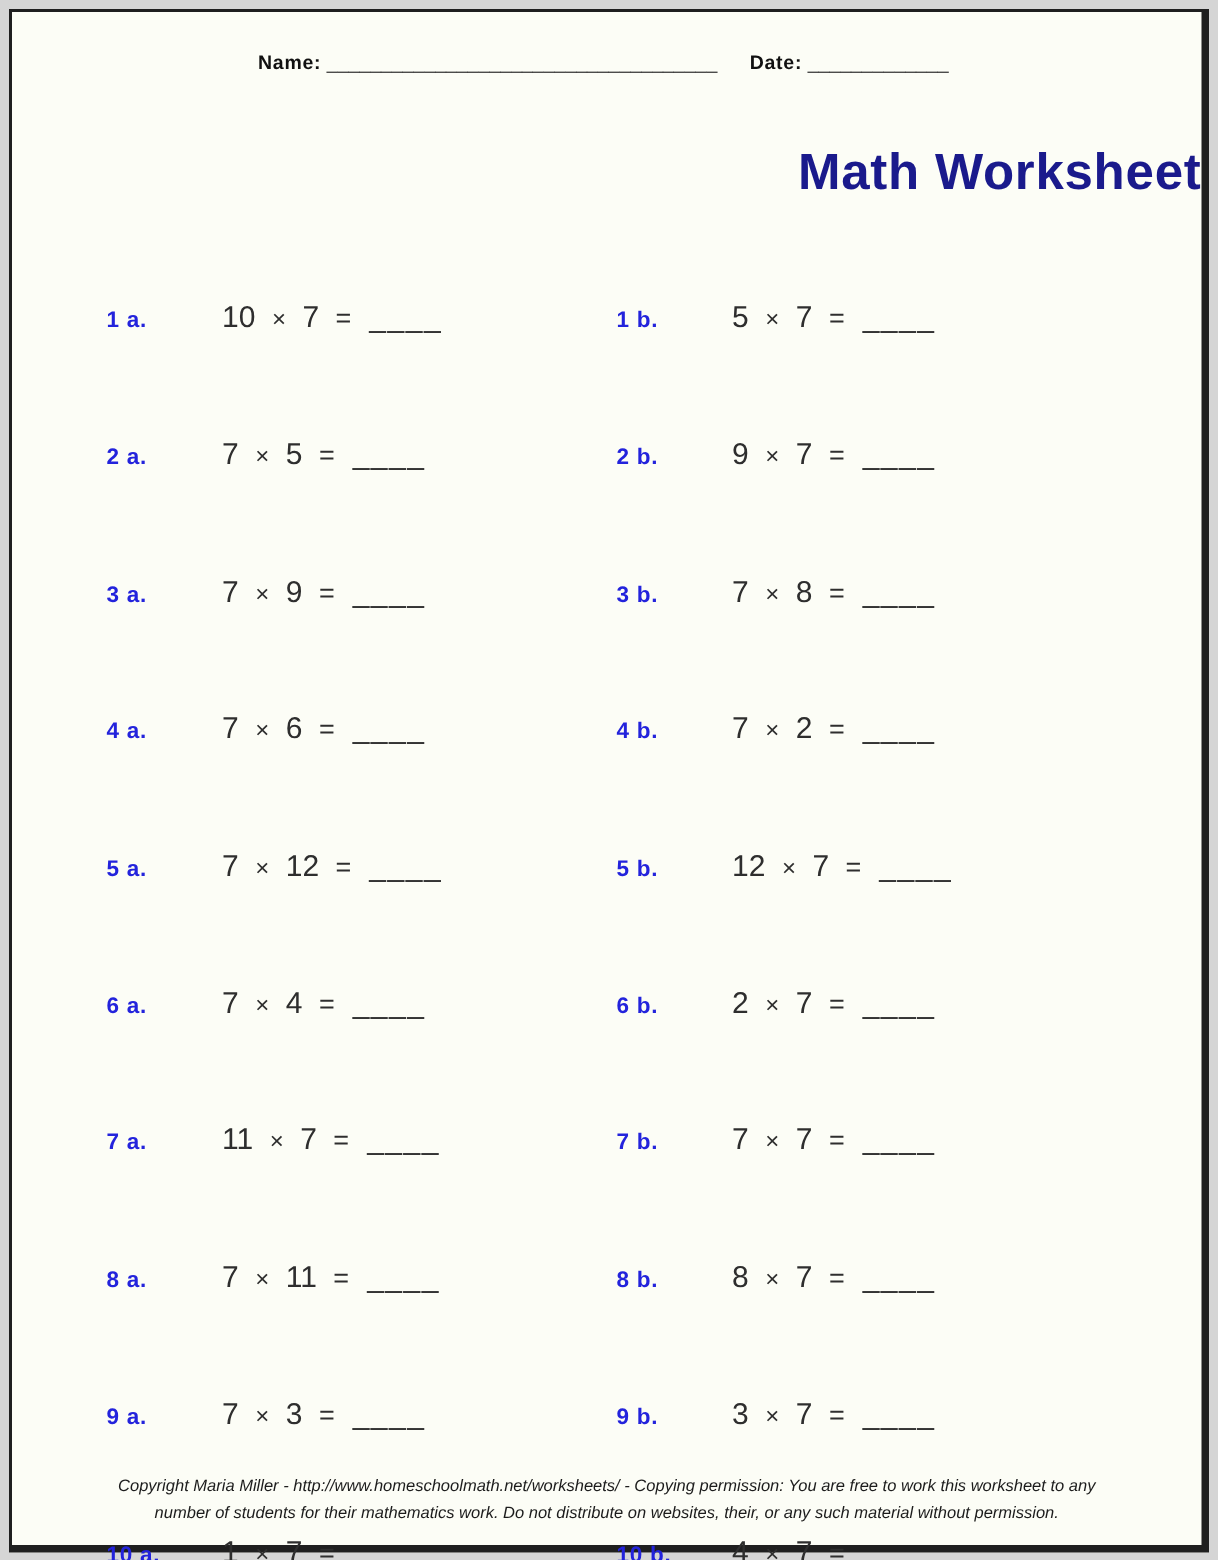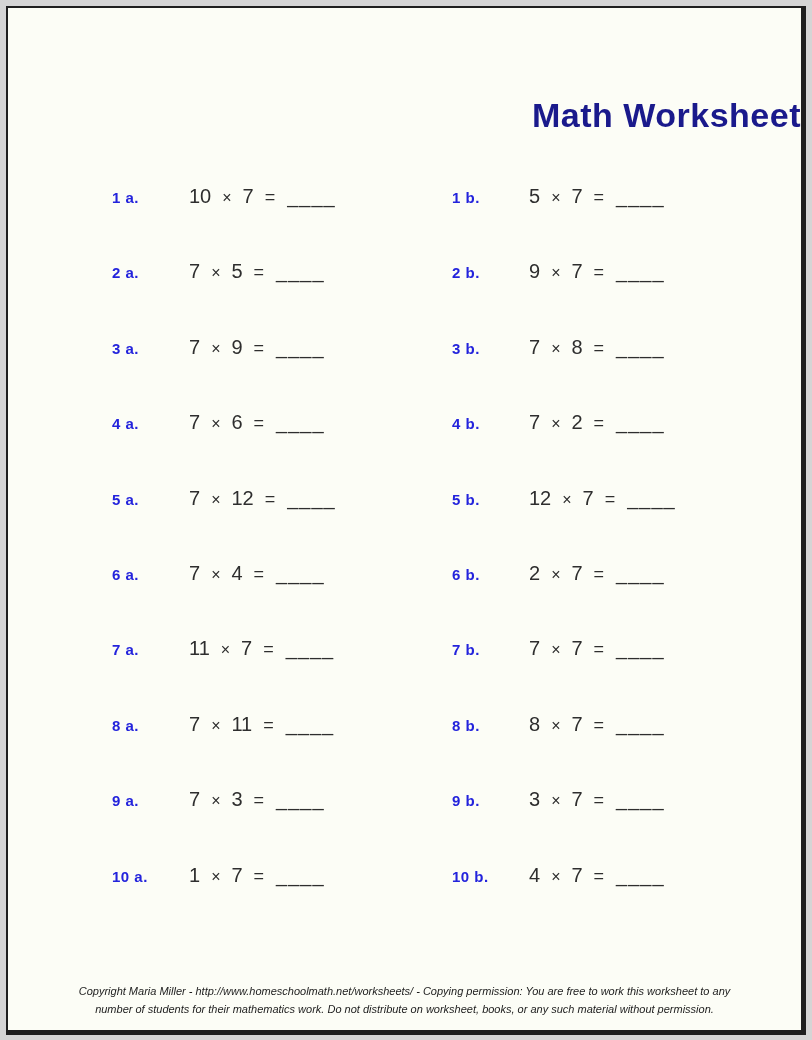--- a/index.html
+++ b/index.html
@@ -47,23 +47,24 @@
     font-weight: bold;
     color: var(--title-navy, #1a1a8c);
     letter-spacing: 0.5px;
   }
   .problems {
     position: absolute;
     top: 177px; left: 0; right: 0;
   }
   .p-row {
     height: 75.4px;
-    padding-left: 104px;
+    padding-left: 63px;
     box-sizing: border-box;
     white-space: nowrap;
+    margin-top: 16px;
   }
   .p-cell {
     display: inline-block;
     vertical-align: top;
     white-space: nowrap;
   }
   .p-cell.a { width: 340px; }
   .p-label {
     display: inline-block;
     width: 77px;
@@ -99,34 +100,40 @@
     font-size: 11px;
     line-height: 18px;
     color: #1c1c1c;
   }
 </style>
 </head>
 <body>
 
 <div class="page">
 
+  <div class="header">
+    <span class="hdr-label">Name:</span>
+    <span class="hdr-blank">____________________________________</span>
+    <span class="hdr-label hdr-date">Date:</span>
+    <span class="hdr-blank">_____________</span>
+  </div>
 
   <h1 class="title">Math Worksheet</h1>
 
   <div class="problems" id="problems">
       <div class="p-row"><span class="p-cell a"><span class="p-label">1 a.</span><span class="p-expr"><span>10</span><span class="op-x">×</span><span>7</span><span class="op-eq">=</span><span class="answer-blank">____</span></span></span><span class="p-cell b"><span class="p-label">1 b.</span><span class="p-expr"><span>5</span><span class="op-x">×</span><span>7</span><span class="op-eq">=</span><span class="answer-blank">____</span></span></span></div>
       <div class="p-row"><span class="p-cell a"><span class="p-label">2 a.</span><span class="p-expr"><span>7</span><span class="op-x">×</span><span>5</span><span class="op-eq">=</span><span class="answer-blank">____</span></span></span><span class="p-cell b"><span class="p-label">2 b.</span><span class="p-expr"><span>9</span><span class="op-x">×</span><span>7</span><span class="op-eq">=</span><span class="answer-blank">____</span></span></span></div>
       <div class="p-row"><span class="p-cell a"><span class="p-label">3 a.</span><span class="p-expr"><span>7</span><span class="op-x">×</span><span>9</span><span class="op-eq">=</span><span class="answer-blank">____</span></span></span><span class="p-cell b"><span class="p-label">3 b.</span><span class="p-expr"><span>7</span><span class="op-x">×</span><span>8</span><span class="op-eq">=</span><span class="answer-blank">____</span></span></span></div>
       <div class="p-row"><span class="p-cell a"><span class="p-label">4 a.</span><span class="p-expr"><span>7</span><span class="op-x">×</span><span>6</span><span class="op-eq">=</span><span class="answer-blank">____</span></span></span><span class="p-cell b"><span class="p-label">4 b.</span><span class="p-expr"><span>7</span><span class="op-x">×</span><span>2</span><span class="op-eq">=</span><span class="answer-blank">____</span></span></span></div>
       <div class="p-row"><span class="p-cell a"><span class="p-label">5 a.</span><span class="p-expr"><span>7</span><span class="op-x">×</span><span>12</span><span class="op-eq">=</span><span class="answer-blank">____</span></span></span><span class="p-cell b"><span class="p-label">5 b.</span><span class="p-expr"><span>12</span><span class="op-x">×</span><span>7</span><span class="op-eq">=</span><span class="answer-blank">____</span></span></span></div>
       <div class="p-row"><span class="p-cell a"><span class="p-label">6 a.</span><span class="p-expr"><span>7</span><span class="op-x">×</span><span>4</span><span class="op-eq">=</span><span class="answer-blank">____</span></span></span><span class="p-cell b"><span class="p-label">6 b.</span><span class="p-expr"><span>2</span><span class="op-x">×</span><span>7</span><span class="op-eq">=</span><span class="answer-blank">____</span></span></span></div>
       <div class="p-row"><span class="p-cell a"><span class="p-label">7 a.</span><span class="p-expr"><span>11</span><span class="op-x">×</span><span>7</span><span class="op-eq">=</span><span class="answer-blank">____</span></span></span><span class="p-cell b"><span class="p-label">7 b.</span><span class="p-expr"><span>7</span><span class="op-x">×</span><span>7</span><span class="op-eq">=</span><span class="answer-blank">____</span></span></span></div>
       <div class="p-row"><span class="p-cell a"><span class="p-label">8 a.</span><span class="p-expr"><span>7</span><span class="op-x">×</span><span>11</span><span class="op-eq">=</span><span class="answer-blank">____</span></span></span><span class="p-cell b"><span class="p-label">8 b.</span><span class="p-expr"><span>8</span><span class="op-x">×</span><span>7</span><span class="op-eq">=</span><span class="answer-blank">____</span></span></span></div>
       <div class="p-row"><span class="p-cell a"><span class="p-label">9 a.</span><span class="p-expr"><span>7</span><span class="op-x">×</span><span>3</span><span class="op-eq">=</span><span class="answer-blank">____</span></span></span><span class="p-cell b"><span class="p-label">9 b.</span><span class="p-expr"><span>3</span><span class="op-x">×</span><span>7</span><span class="op-eq">=</span><span class="answer-blank">____</span></span></span></div>
       <div class="p-row"><span class="p-cell a"><span class="p-label">10 a.</span><span class="p-expr"><span>1</span><span class="op-x">×</span><span>7</span><span class="op-eq">=</span><span class="answer-blank">____</span></span></span><span class="p-cell b"><span class="p-label">10 b.</span><span class="p-expr"><span>4</span><span class="op-x">×</span><span>7</span><span class="op-eq">=</span><span class="answer-blank">____</span></span></span></div>
     </div>
 
   <div class="footer">
     <div>Copyright Maria Miller - http://www.homeschoolmath.net/worksheets/ - Copying permission: You are free to work this worksheet to any</div>
-    <div>number of students for their mathematics work. Do not distribute on worksheet, books, or any such material without permission.</div>
+    <div>number of students for their mathematics work. Do not distribute on websites, their, or any such material without permission.</div>
   </div>
 
 </div>
 
 </body></html>

